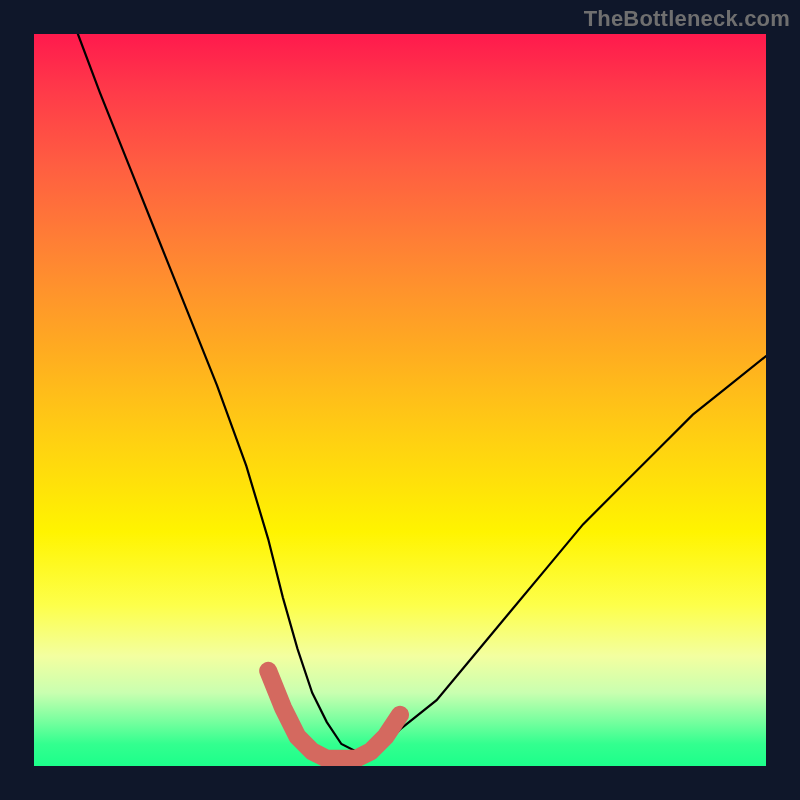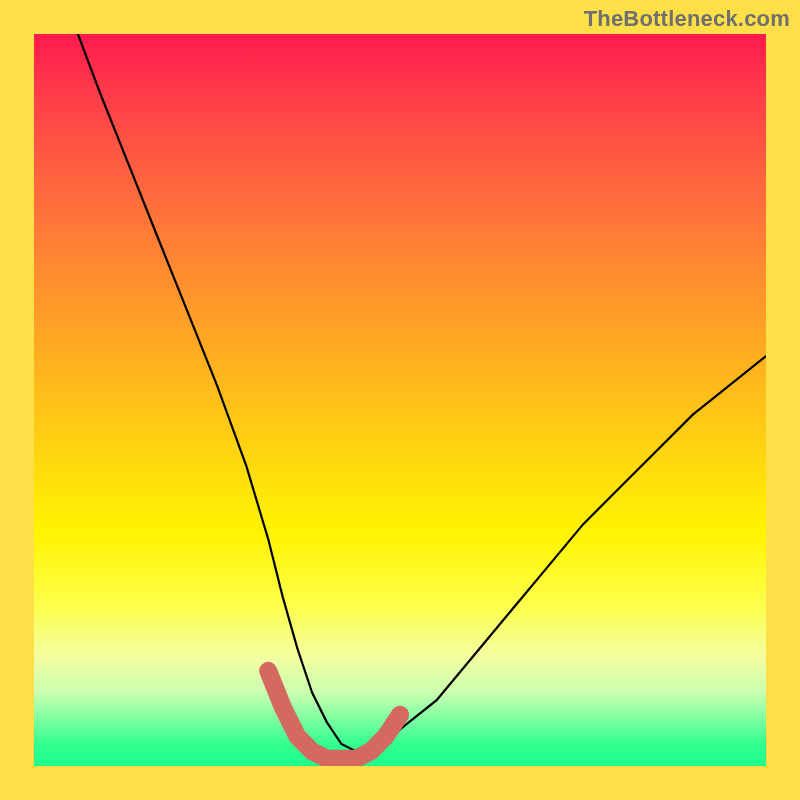--- a/index.html
+++ b/index.html
@@ -10,21 +10,21 @@
     background: #000;
     overflow: hidden;
     font-family: Arial, Helvetica, sans-serif;
   }
   .frame {
     position: absolute;
     top: 0;
     left: 0;
     width: 800px;
     height: 800px;
-    background: #fde047;
+    background: #0f172a;
   }
   .plot-area {
     position: absolute;
     top: 34px;
     left: 34px;
     width: 732px;
     height: 732px;
     background: linear-gradient(
       to bottom,
       #ff1a4d 0%,

